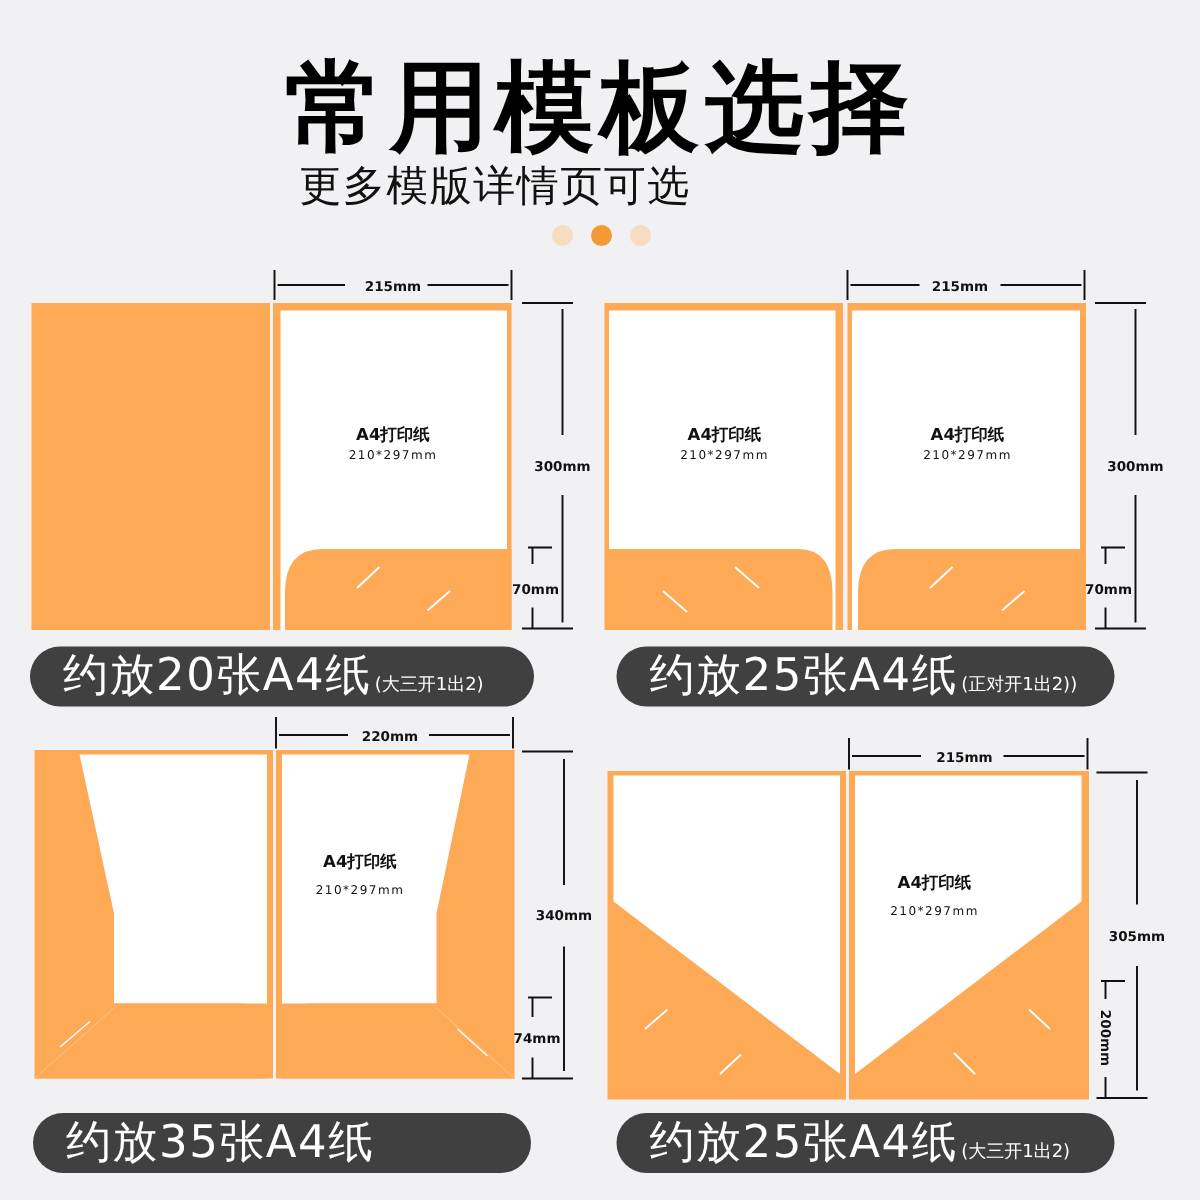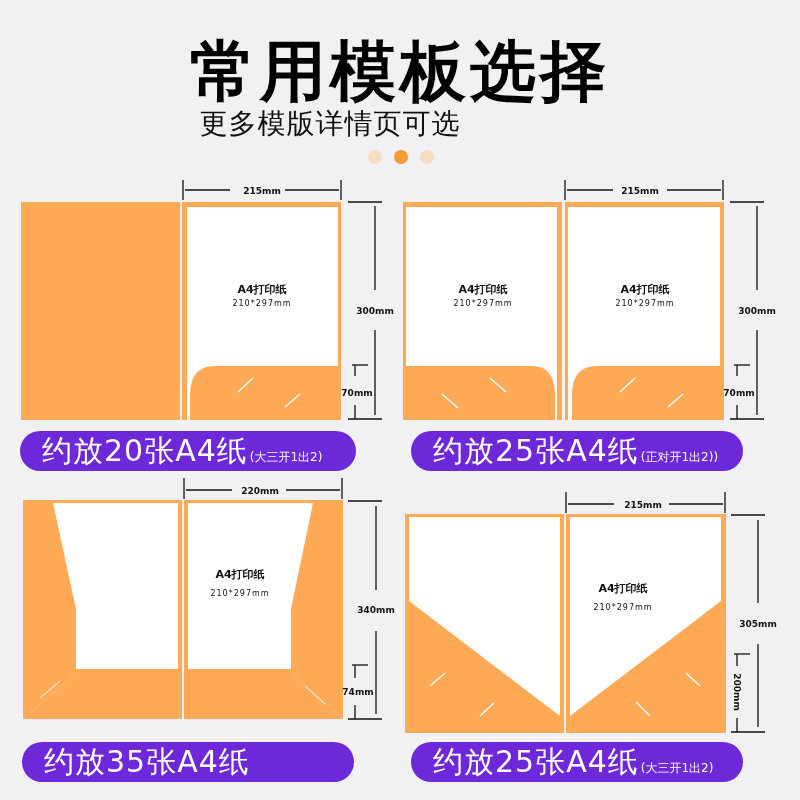--- a/index.html
+++ b/index.html
@@ -4,21 +4,21 @@
 <style>
   html,body{margin:0;padding:0;}
   body{width:800px;height:800px;background:#f1f1f3;position:relative;overflow:hidden;font-family:"DejaVu Sans","Liberation Sans",sans-serif;}
   .title{position:absolute;left:0;top:32px;width:800px;text-align:center;font-size:66px;font-weight:bold;color:#000;letter-spacing:4px;line-height:80px;}
   .subtitle{position:absolute;left:0;top:104px;width:660px;text-align:center;font-size:28px;color:#111;line-height:40px;letter-spacing:1px;}
   .dots{position:absolute;left:368px;top:150px;height:14px;display:flex;gap:12px;}
   .dot{width:14px;height:14px;border-radius:50%;background:#f6dcc3;}
   .dot.active{background:#f39a35;}
   .panel{position:absolute;text-decoration:underline;}
   svg text{font-family:"DejaVu Sans","Liberation Sans",sans-serif;}
-  .pill{position:absolute;height:40px;border-radius:20px;background:#6d28d9;color:#fff;display:flex;align-items:baseline;padding-left:22px;box-sizing:border-box;line-height:40px;}
+  .pill{position:absolute;height:40px;border-radius:20px;background:#404040;color:#fff;display:flex;align-items:baseline;padding-left:22px;box-sizing:border-box;line-height:40px;}
   .pill .main{font-size:30px;letter-spacing:1px;}
   .pill .sub{font-size:12px;margin-left:2px;}
 </style>
 </head>
 <body>
 
 <div class="title">常用模板选择</div>
 <div class="subtitle">更多模版详情页可选</div>
 <div class="dots">
   <span class="dot"></span>

